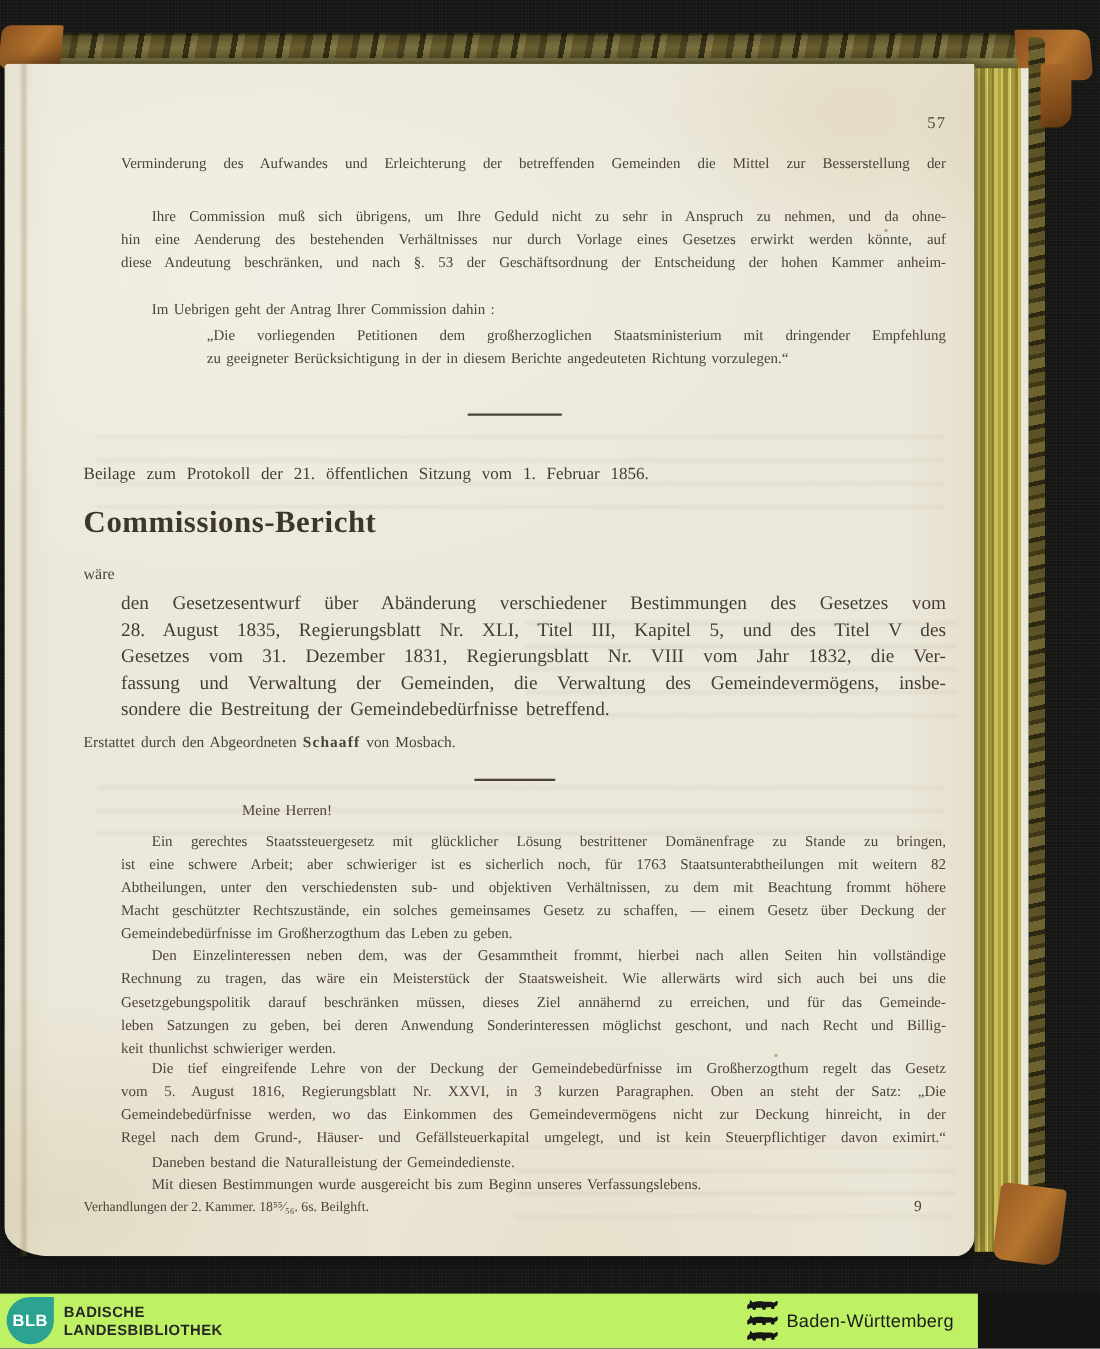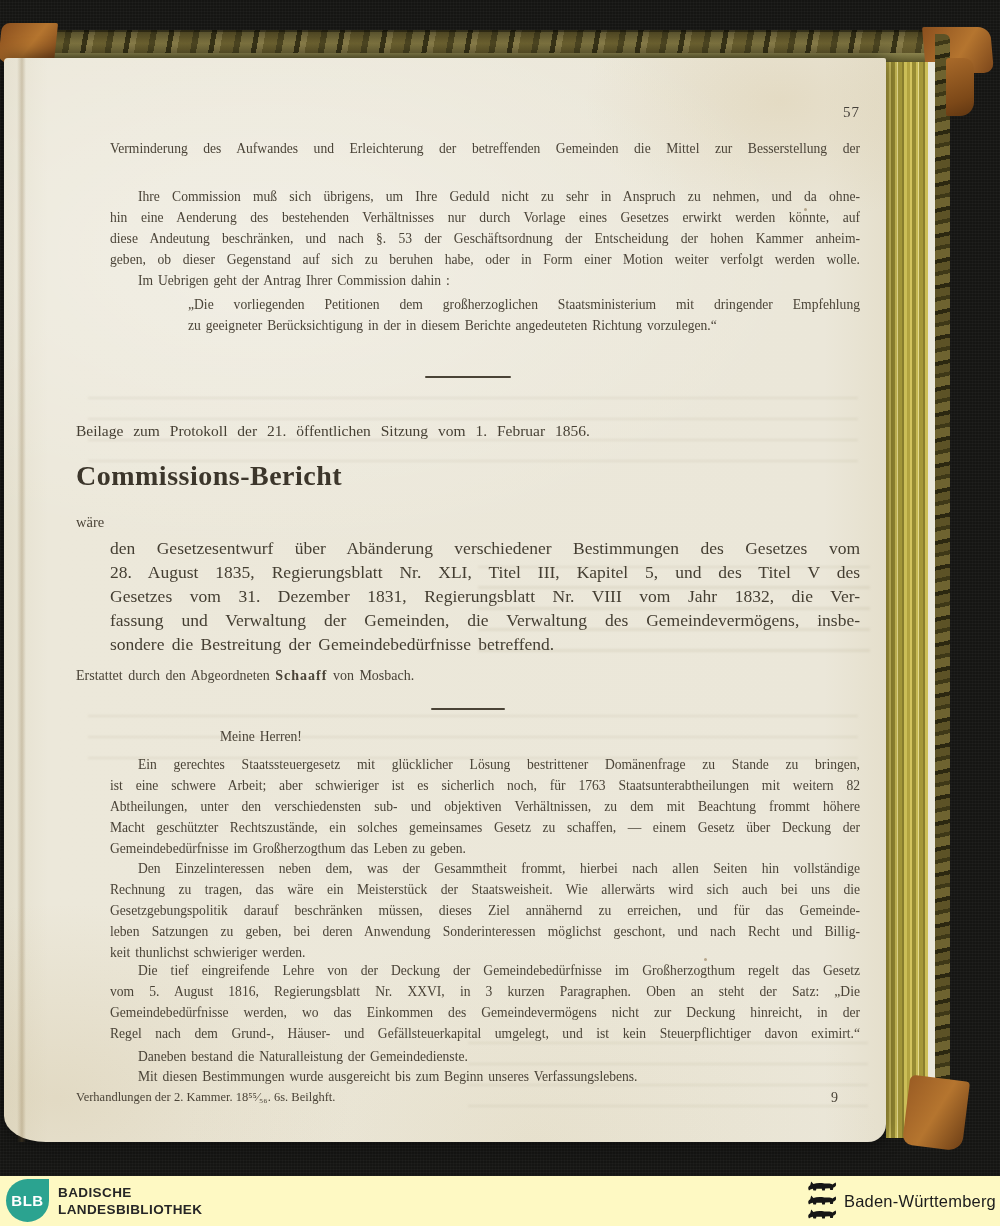--- a/index.html
+++ b/index.html
@@ -80,28 +80,28 @@
   .doc-title { font-size:28px; font-weight:bold; letter-spacing:.5px; color:#3c362b; padding-right:88px; }
   .uber { font-size:14.5px; word-spacing:2px; }
   .big .tline { font-size:17.5px; line-height:24px; height:24px; word-spacing:3px; color:#443e32; }
   .erst { font-size:14px; word-spacing:2px; }
   .erst b { letter-spacing:1px; }
   .sal { padding-left:110px; }
   .sig { display:flex; justify-content:space-between; font-size:12.5px; }
   .sig .r { padding-right:22px; font-size:14px; }
 
   
-  .bar { position:absolute; left:0; top:1176px; width:1000px; height:50px; background:#fef9c3;
+  .bar { position:absolute; left:0; top:1176px; width:889px; height:50px; background:#bef264;
     font-family:"Liberation Sans","DejaVu Sans",sans-serif; }
   .blb-badge { position:absolute; left:6px; top:3px; width:43px; height:43px; background:#2ba390;
     border-radius:50% 0 50% 50%; display:flex; align-items:center; justify-content:center; }
   .blb-badge span { color:#fff; font-weight:bold; font-size:15px; letter-spacing:.5px; }
   .lib-name { position:absolute; left:58px; top:8px; font-weight:bold; font-size:13.5px;
     line-height:17px; letter-spacing:.4px; color:#262626; }
-  .bw-group { position:absolute; right:4px; top:0; height:50px; display:flex; align-items:center; gap:4px; }
+  .bw-group { position:absolute; right:22px; top:0; height:50px; display:flex; align-items:center; gap:4px; }
   .lions-icon { display:block; }
   .state-name { font-size:16.5px; color:#1b1b1b; letter-spacing:.2px; }
 </style>
 </head>
 <body>
 
 <div class="stage">
 
   <div class="photo">
     <div class="top-edge"></div>
@@ -130,21 +130,20 @@
         <div class="sec pageno" style="top:46px">57</div>
 
         <div class="sec" style="top:80px">
           <div class="tline j">Verminderung des Aufwandes und Erleichterung der betreffenden Gemeinden die Mittel zur Besserstellung der</div>
         </div>
 
         <div class="sec" style="top:128px">
           <div class="tline j ind">Ihre Commission muß sich übrigens, um Ihre Geduld nicht zu sehr in Anspruch zu nehmen, und da ohne-</div>
           <div class="tline j">hin eine Aenderung des bestehenden Verhältnisses nur durch Vorlage eines Gesetzes erwirkt werden könnte, auf</div>
           <div class="tline j">diese Andeutung beschränken, und nach §. 53 der Geschäftsordnung der Entscheidung der hohen Kammer anheim-</div>
-          <div class="tline j">geben, ob dieser Gegenstand auf sich zu beruhen habe, oder in Form einer Motion weiter verfolgt werden wolle.</div>
         </div>
 
         <div class="sec" style="top:212px">
           <div class="tline ind">Im Uebrigen geht der Antrag Ihrer Commission dahin :</div>
         </div>
 
         <div class="sec quote" style="top:236px">
           <div class="tline j">„Die vorliegenden Petitionen dem großherzoglichen Staatsministerium mit dringender Empfehlung</div>
           <div class="tline c">zu geeigneter Berücksichtigung in der in diesem Berichte angedeuteten Richtung vorzulegen.“</div>
         </div>

